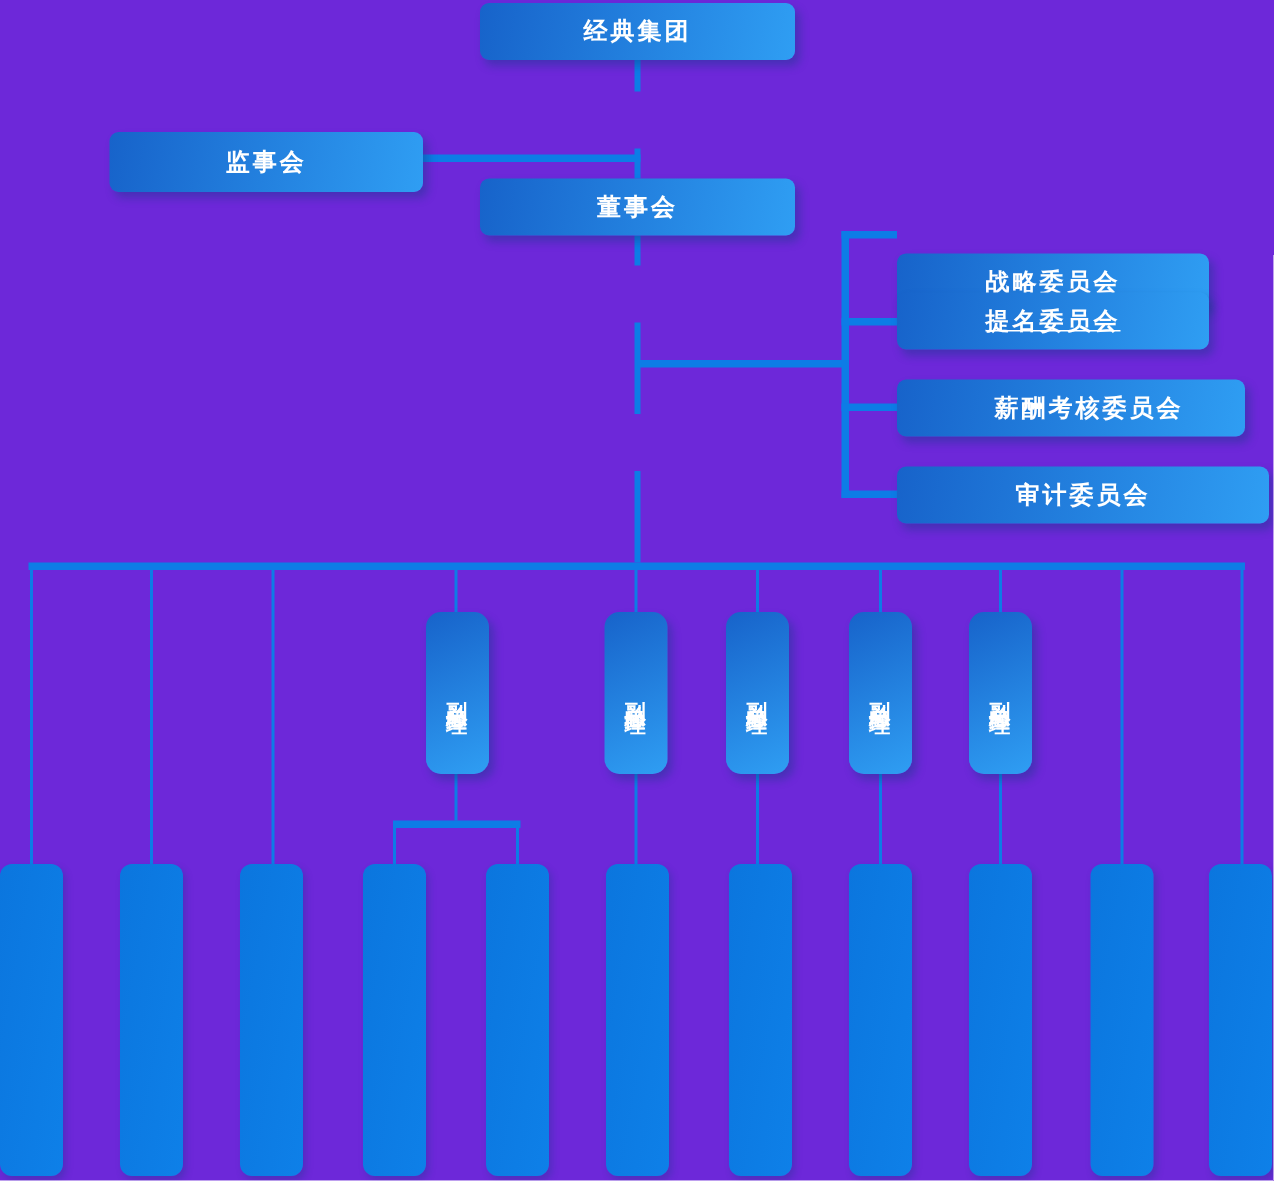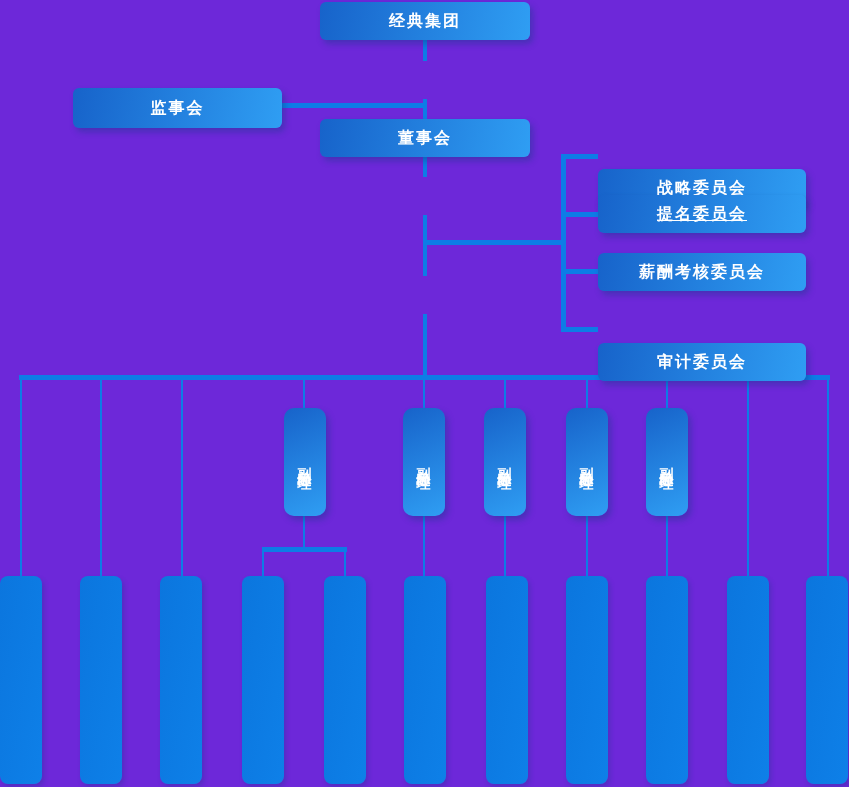--- a/index.html
+++ b/index.html
@@ -82,22 +82,22 @@
 
 
   <div class="hbox" style="left:73px;top:88px;width:209px;height:40px;">监事会</div>
 
   <div class="hbox" style="left:320px;top:119px;width:210px;">董事会</div>
 
 
 
   <div class="hbox" style="left:598px;top:137px;width:208px;margin-top:32px;">战略委员会</div>
   <div class="hbox" style="left:598px;top:195px;width:208px;text-decoration:underline;">提名委员会</div>
-  <div class="hbox" style="left:598px;top:253px;width:208px;">薪酬考核委员会</div>
-  <div class="hbox" style="left:598px;top:311px;width:208px;margin-top:32px;">审计委员会</div>
+  <div class="hbox" style="left:598px;top:253px;width:208px;padding-left:24px;">薪酬考核委员会</div>
+  <div class="hbox" style="left:598px;top:311px;width:248px;">审计委员会</div>
 
   <div class="vbox" style="left:284px;top:408px;">副总经理</div>
   <div class="vbox" style="left:403px;top:408px;">副总经理</div>
   <div class="vbox" style="left:484px;top:408px;">副总经理</div>
   <div class="vbox" style="left:566px;top:408px;">副总经理</div>
   <div class="vbox" style="left:646px;top:408px;">副总经理</div>
 
   <div class="dbox" style="left:0px;"></div>
   <div class="dbox" style="left:80px;"></div>
   <div class="dbox" style="left:160px;"></div>

